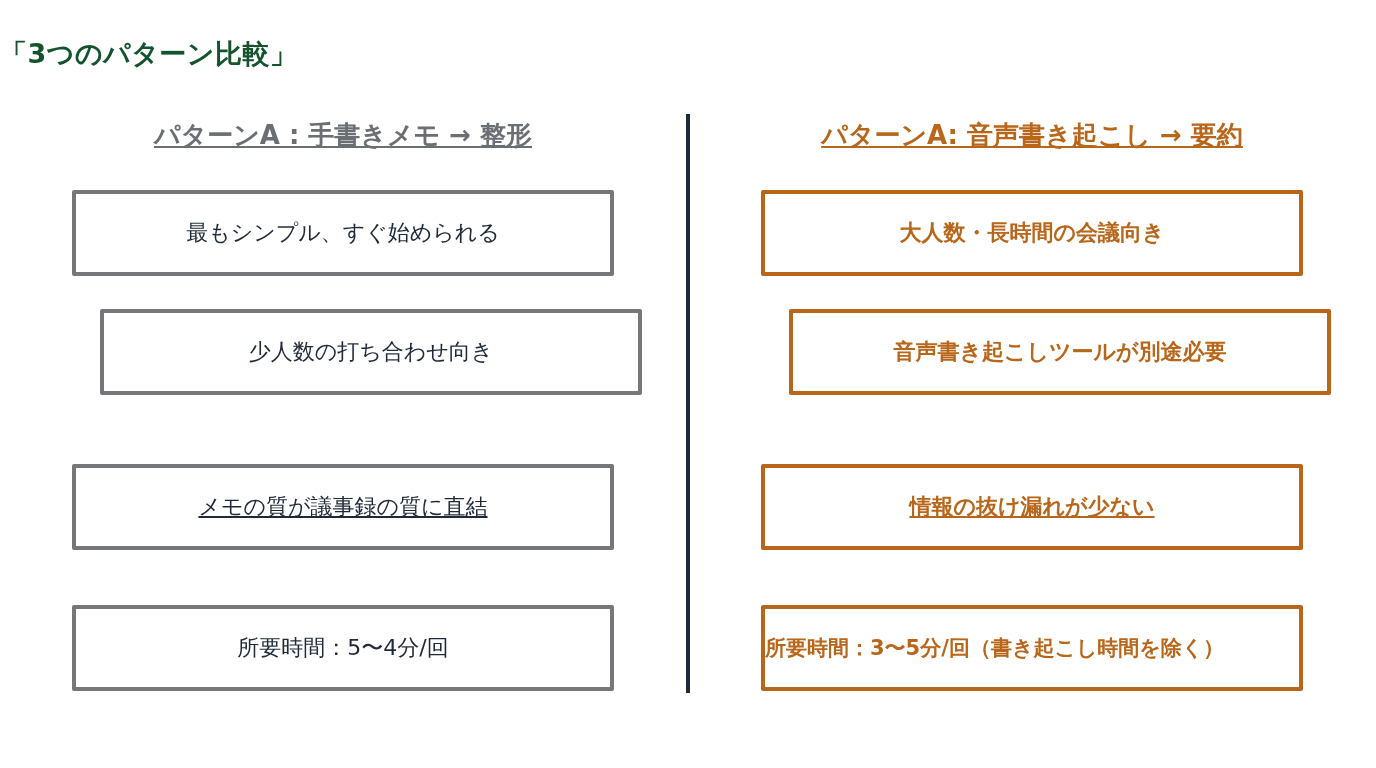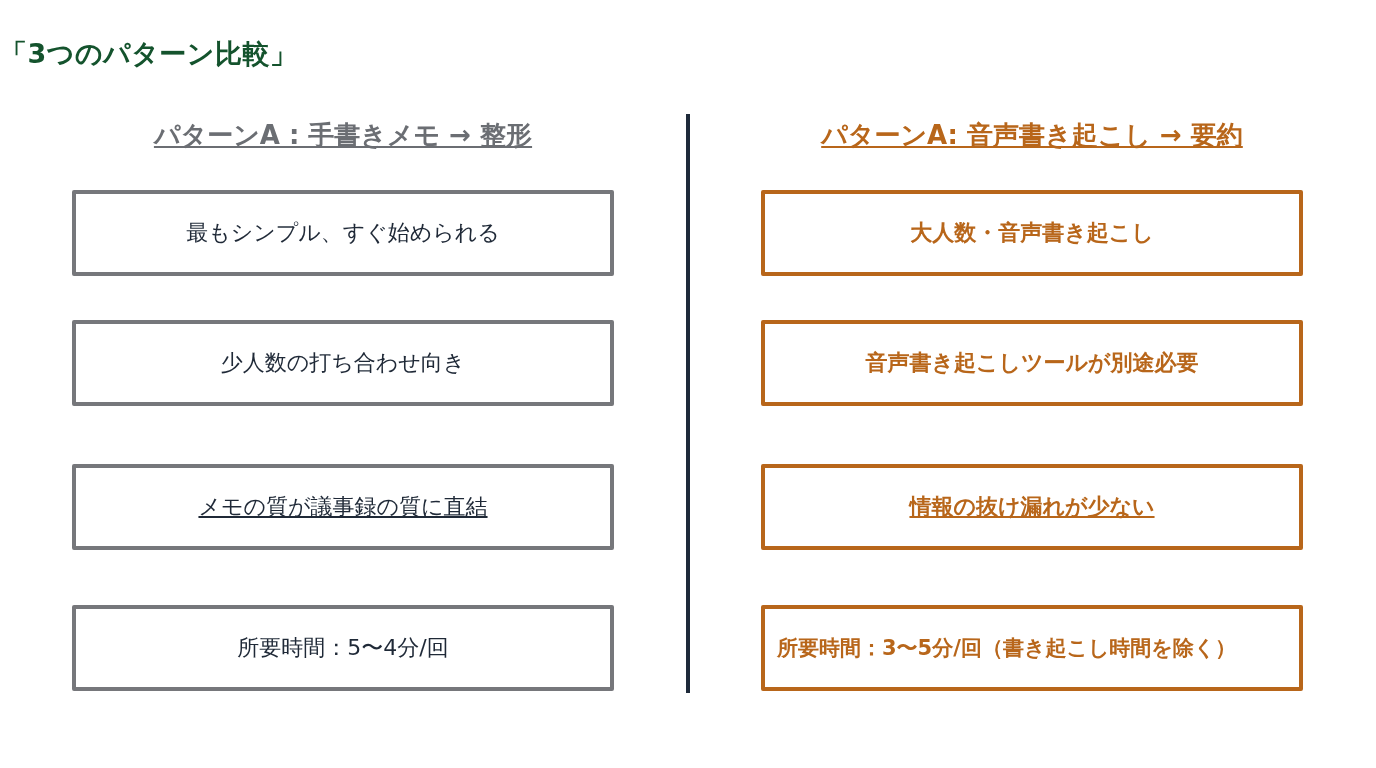--- a/index.html
+++ b/index.html
@@ -72,25 +72,25 @@
       color: #1f2937;
     }
     .box.b {
       left: 761px;
       border: 4px solid #b8661a;
       color: #b8661a;
       font-weight: bold;
     }
     .box.b.left-align {
       justify-content: flex-start;
-      padding-left: 12px;
+      padding-left: 0;
       font-size: 21px;
     }
     .r1 { top: 182px; margin-top: 8px; }
-    .r2 { top: 320px; }
+    .r2 { top: 309px; margin-left: 28px; }
     .r3 { top: 464px; text-decoration: underline; }
     .r4 { top: 605px; }
   </style>
 </head>
 <body>
 
 <div class="title">「3つのパターン比較」</div>
 
 <div class="col-heading a">パターンA : 手書きメモ → 整形</div>
 <div class="col-heading b">パターンA: 音声書き起こし → 要約</div>
@@ -104,21 +104,21 @@
   <span>少人数の打ち合わせ向き</span>
 </div>
 <div class="box a r3">
   <span>メモの質が議事録の質に直結</span>
 </div>
 <div class="box a r4">
   <span>所要時間：5〜4分/回</span>
 </div>
 
 <div class="box b r1">
-  <span>大人数・音声書き起こし</span>
+  <span>大人数・長時間の会議向き</span>
 </div>
 <div class="box b r2">
   <span>音声書き起こしツールが別途必要</span>
 </div>
 <div class="box b r3">
   <span>情報の抜け漏れが少ない</span>
 </div>
 <div class="box b r4 left-align">
   <span>所要時間：3〜5分/回（書き起こし時間を除く）</span>
 </div>

